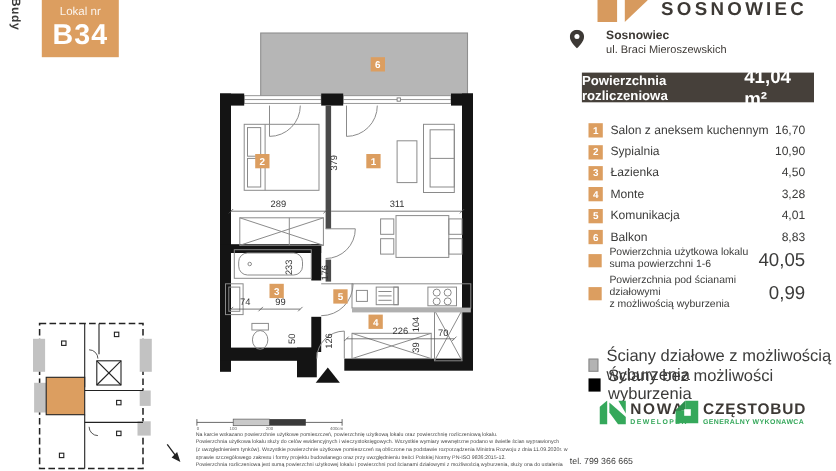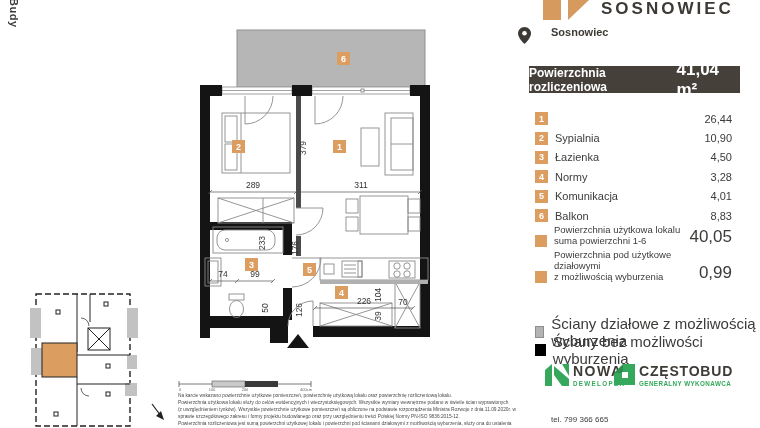--- a/index.html
+++ b/index.html
@@ -30,95 +30,101 @@
   .billing-box .b-value { font-size:17px; font-weight:bold; }
 
   .rooms { position:absolute; left:535px; top:109px; width:197px; }
   .room-row { display:flex; align-items:center; height:19.4px; }
   .nbadge { width:13px; height:13px; background:#DC9E60; color:#fff; font-size:9px; font-weight:bold;
     display:flex; align-items:center; justify-content:center; margin-right:7px; flex:0 0 13px; }
   .room-name { font-size:11px; color:#3b3b3a; }
   .room-area { margin-left:auto; font-size:11px; color:#3b3b3a; }
 
   .summaries { position:absolute; left:535px; top:225px; width:197px; }
-  .sum-row { display:flex; align-items:flex-end; margin-bottom:3px; }
+  .sum-row { display:flex; align-items:center; margin-bottom:3px; }
   .sbadge { width:12px; height:12px; background:#DC9E60; margin:2px 7px 0 0; flex:0 0 12px; }
   .sum-label { font-size:9.5px; line-height:1.15; color:#3b3b3a; }
   .sum-value { margin-left:auto; font-size:17px; color:#3b3b3a; padding-top:2px; }
 
   .legend { position:absolute; left:535px; top:323px; }
   .leg-row { display:flex; align-items:center; height:18px; }
   .swatch { width:12px; height:12px; margin-right:7px; }
   .swatch.gray { background:#B3B3B3; border:1px solid #8d8d8d; }
   .swatch.black { background:#000; }
   .leg-label { font-size:15px; color:#3b3b3a; }
 
   .brand { position:absolute; top:364px; display:flex; align-items:flex-start; gap:4px; }
   .brand-nowa { left:529px;margin-left:16px; }
   .brand-czestobud { left:614px; }
   .brand .bname { font-size:14px; font-weight:bold; letter-spacing:1.5px; color:#3d3935; line-height:1; }
   .brand .bsub { font-size:6.3px; font-weight:bold; letter-spacing:1.3px; color:#35A85B; margin-top:2px; }
   .brand-czestobud .bname { letter-spacing:.8px;text-align:right; }
   .brand-czestobud .bsub { letter-spacing:.4px; }
 
   .contact { position:absolute; left:529px; top:391px; font-size:8px; line-height:1.2; color:#3b3b3a; }
-  .contact-phone { position:absolute; left:551px; top:415px; font-size:8px; color:#3b3b3a; }
+  .contact-phone { position:absolute; left:518px; top:415px; font-size:8px; color:#3b3b3a; }
 
   
   .plan-svg { position:absolute; left:175px; top:18px; }
   .miniplan-svg { position:absolute; left:18px; top:292px; }
   .scalebar-svg { position:absolute; left:178px; top:378px; }
   .fineprint { position:absolute; left:178px; top:393px; width:352px; font-size:4.8px;
     line-height:1.45; color:#4a4a4a; }
 
   svg text { font-family:"Liberation Sans", sans-serif; }
 </style>
 </head>
 <body>
 
 <div id="page">
 
   <div class="building-vert">Budy</div>
+  <div class="unit-box">
+    <div class="lokal-label">Lokal nr</div>
+    <div class="lokal-number">B34</div>
+  </div>
 
   <svg class="n-logo" width="46" height="20" viewBox="0 0 46 20">
     <polygon points="0,0 18,0 18,20 0,20" fill="#D79A5E"></polygon>
     <polygon points="25,0 46,0 25,20" fill="#D79A5E"></polygon>
   </svg>
   <div class="city-title">SOSNOWIEC</div>
   <svg class="pin" width="13" height="17" viewBox="0 0 13 17">
     <path d="M6.5 0 C2.9 0 0 2.9 0 6.4 C0 11 6.5 17 6.5 17 C6.5 17 13 11 13 6.4 C13 2.9 10.1 0 6.5 0 Z" fill="#3d3935"></path>
     <circle cx="6.5" cy="6.2" r="2.3" fill="#fff"></circle>
   </svg>
   <div class="loc">
     <div class="loc-city">Sosnowiec</div>
+    <div class="loc-street">ul. Braci Mieroszewskich</div>
   </div>
 
   <div class="billing-box">
     <span class="b-label">Powierzchnia rozliczeniowa</span>
     <span class="b-value">41,04 m²</span>
   </div>
 
   <div class="rooms">
     <div class="room-row">
       <span class="nbadge">1</span>
-      <span class="room-area">26,44</span>
+      <span class="room-name">Salon z aneksem kuchennym</span>
+      <span class="room-area">16,70</span>
     </div>
     <div class="room-row">
       <span class="nbadge">2</span>
       <span class="room-name">Sypialnia</span>
       <span class="room-area">10,90</span>
     </div>
     <div class="room-row">
       <span class="nbadge">3</span>
       <span class="room-name">Łazienka</span>
       <span class="room-area">4,50</span>
     </div>
     <div class="room-row">
       <span class="nbadge">4</span>
-      <span class="room-name">Normy</span>
+      <span class="room-name">Monte</span>
       <span class="room-area">3,28</span>
     </div>
     <div class="room-row">
       <span class="nbadge">5</span>
       <span class="room-name">Komunikacja</span>
       <span class="room-area">4,01</span>
     </div>
     <div class="room-row">
       <span class="nbadge">6</span>
       <span class="room-name">Balkon</span>
@@ -131,21 +137,21 @@
       <span class="sbadge"></span>
       <span class="sum-label">
         <span>Powierzchnia użytkowa lokalu</span><br>
         <span>suma powierzchni 1-6</span>
       </span>
       <span class="sum-value">40,05</span>
     </div>
     <div class="sum-row">
       <span class="sbadge"></span>
       <span class="sum-label">
-        <span>Powierzchnia pod użytkowe działowymi</span><br>
+        <span>Powierzchnia pod ścianami działowymi</span><br>
         <span>z możliwością wyburzenia</span>
       </span>
       <span class="sum-value">0,99</span>
     </div>
   </div>
 
   <div class="legend">
     <div class="leg-row">
       <span class="swatch gray"></span>
       <span class="leg-label">Ściany działowe z możliwością wyburzenia</span>

